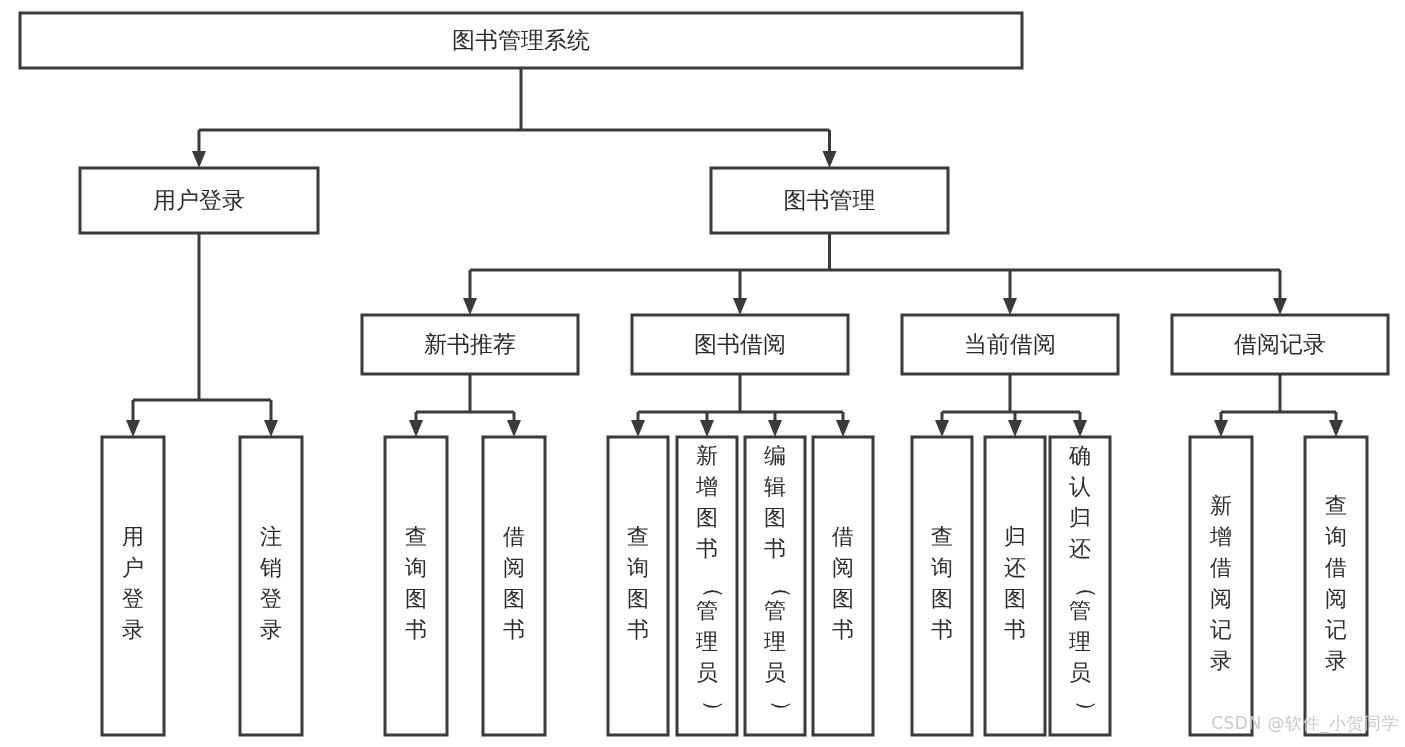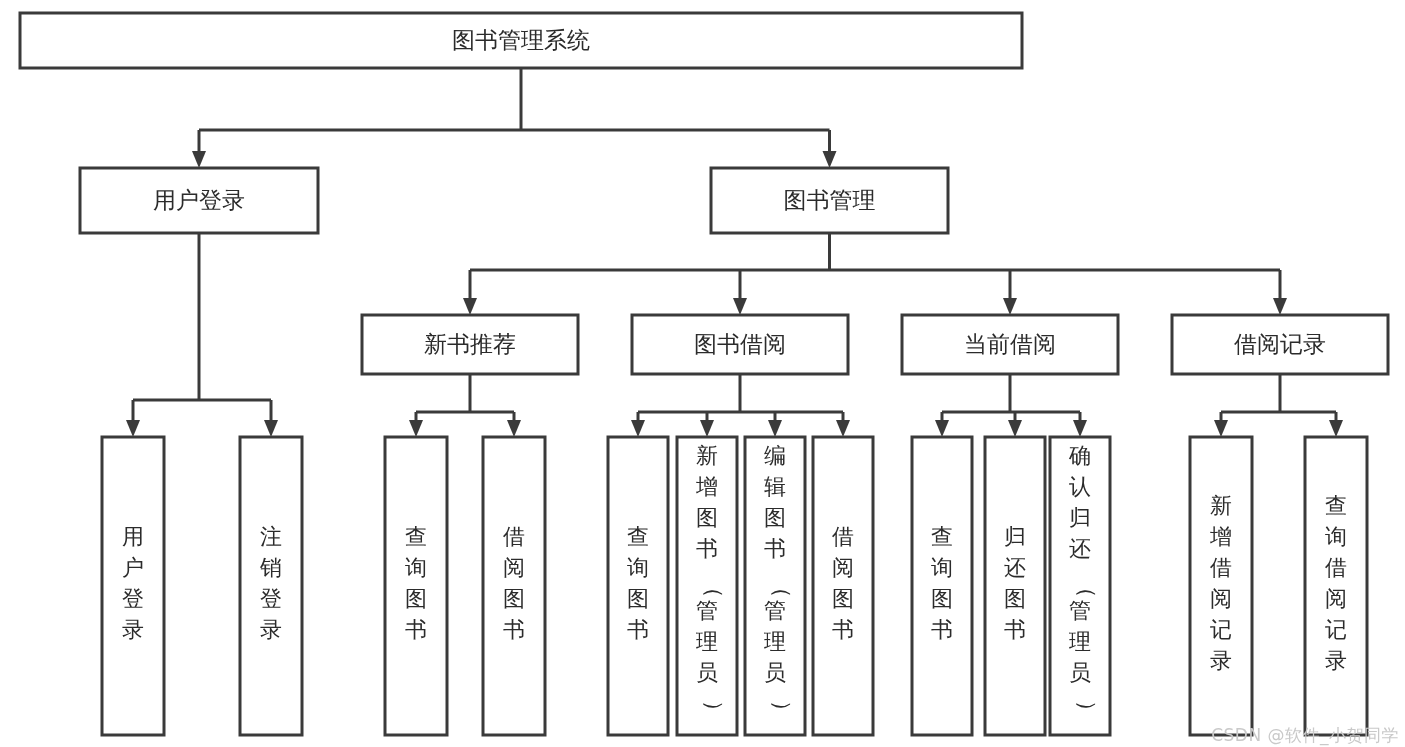--- a/index.html
+++ b/index.html
@@ -4,21 +4,21 @@
 <style>
   html,body{margin:0;padding:0;background:#ffffff;}
   body{font-family:"Liberation Sans","DejaVu Sans",sans-serif;}
   #stage{position:relative;width:1405px;height:747px;background:#ffffff;overflow:hidden;}
   #tree{position:absolute;left:0;top:0;width:1405px;height:747px;}
   .nodebox{fill:#ffffff;stroke:#3a3a3a;stroke-width:3;}
   .conn{stroke:#3a3a3a;stroke-width:3;fill:none;stroke-linecap:butt;}
   .arrowhead{fill:#3a3a3a;stroke:none;}
   .nodelabel{fill:#2b2b2b;font-family:"DejaVu Sans","Liberation Sans",sans-serif;font-size:23px;text-anchor:middle;dominant-baseline:middle;}
   .vlabel{fill:#2b2b2b;font-family:"DejaVu Sans","Liberation Sans",sans-serif;font-size:22px;text-anchor:middle;}
-  .watermark{position:absolute;right:6px;bottom:0;color:#c9c9c9;font-size:17px;
+  .watermark{position:absolute;right:6px;bottom:12px;color:#c9c9c9;font-size:17px;
              font-family:"DejaVu Sans","Liberation Sans",sans-serif;letter-spacing:0.5px;
              white-space:nowrap;}
 </style>
 </head>
 <body>
 
 <div id="stage">
   <svg id="tree" viewBox="0 0 1405 747">
     <g id="connectors">
         <line x1="521" y1="68" x2="521" y2="130" class="conn"></line>

